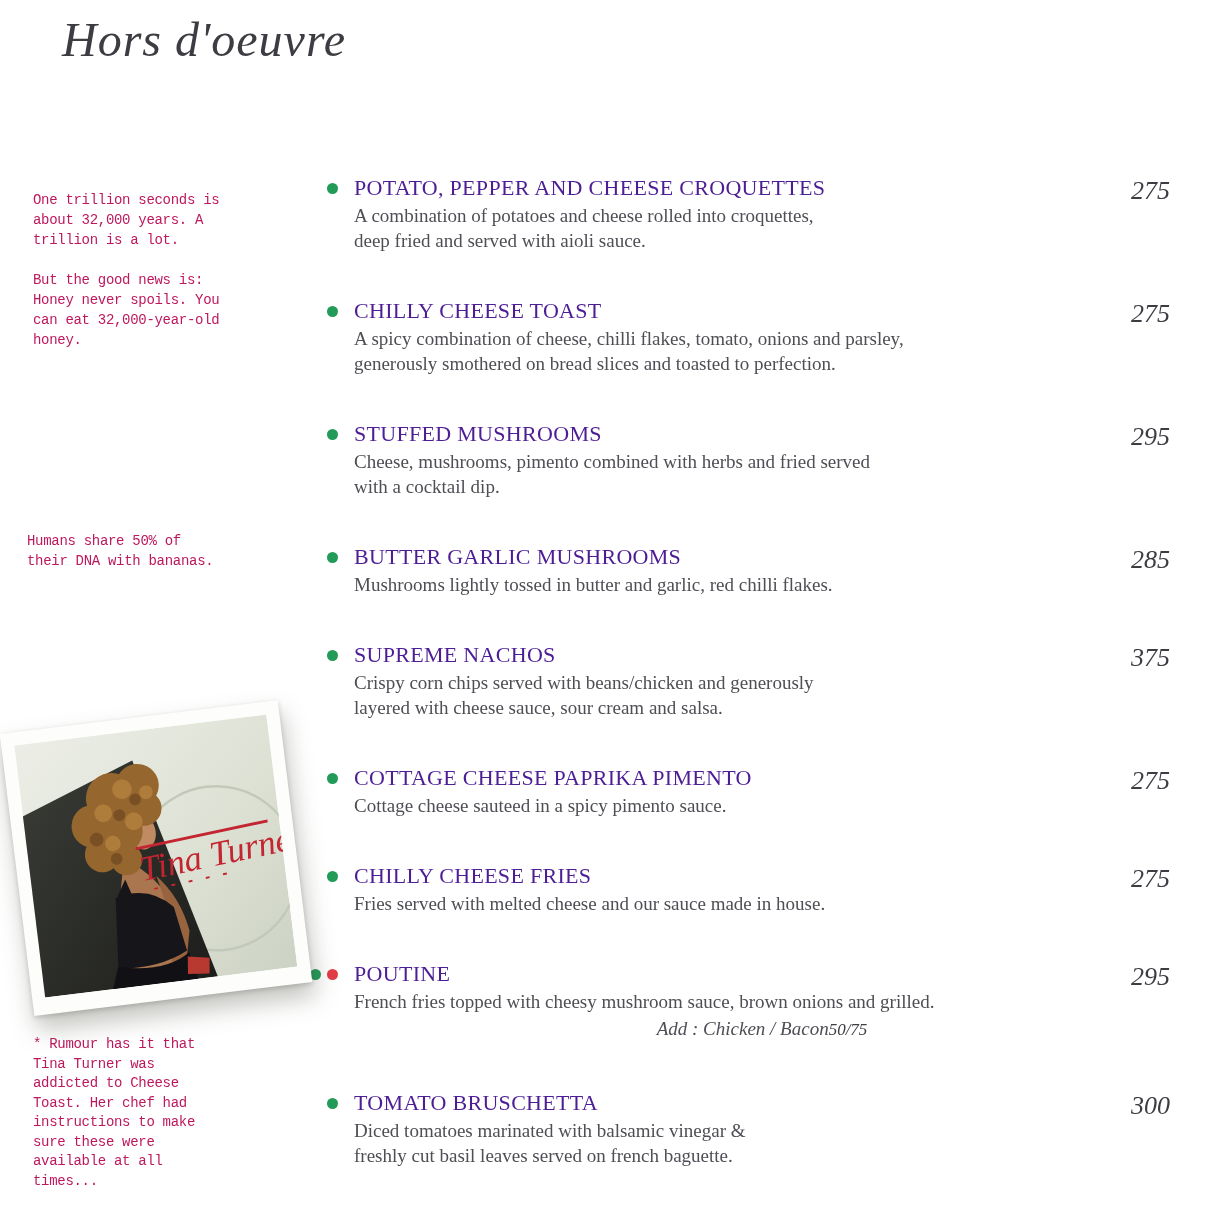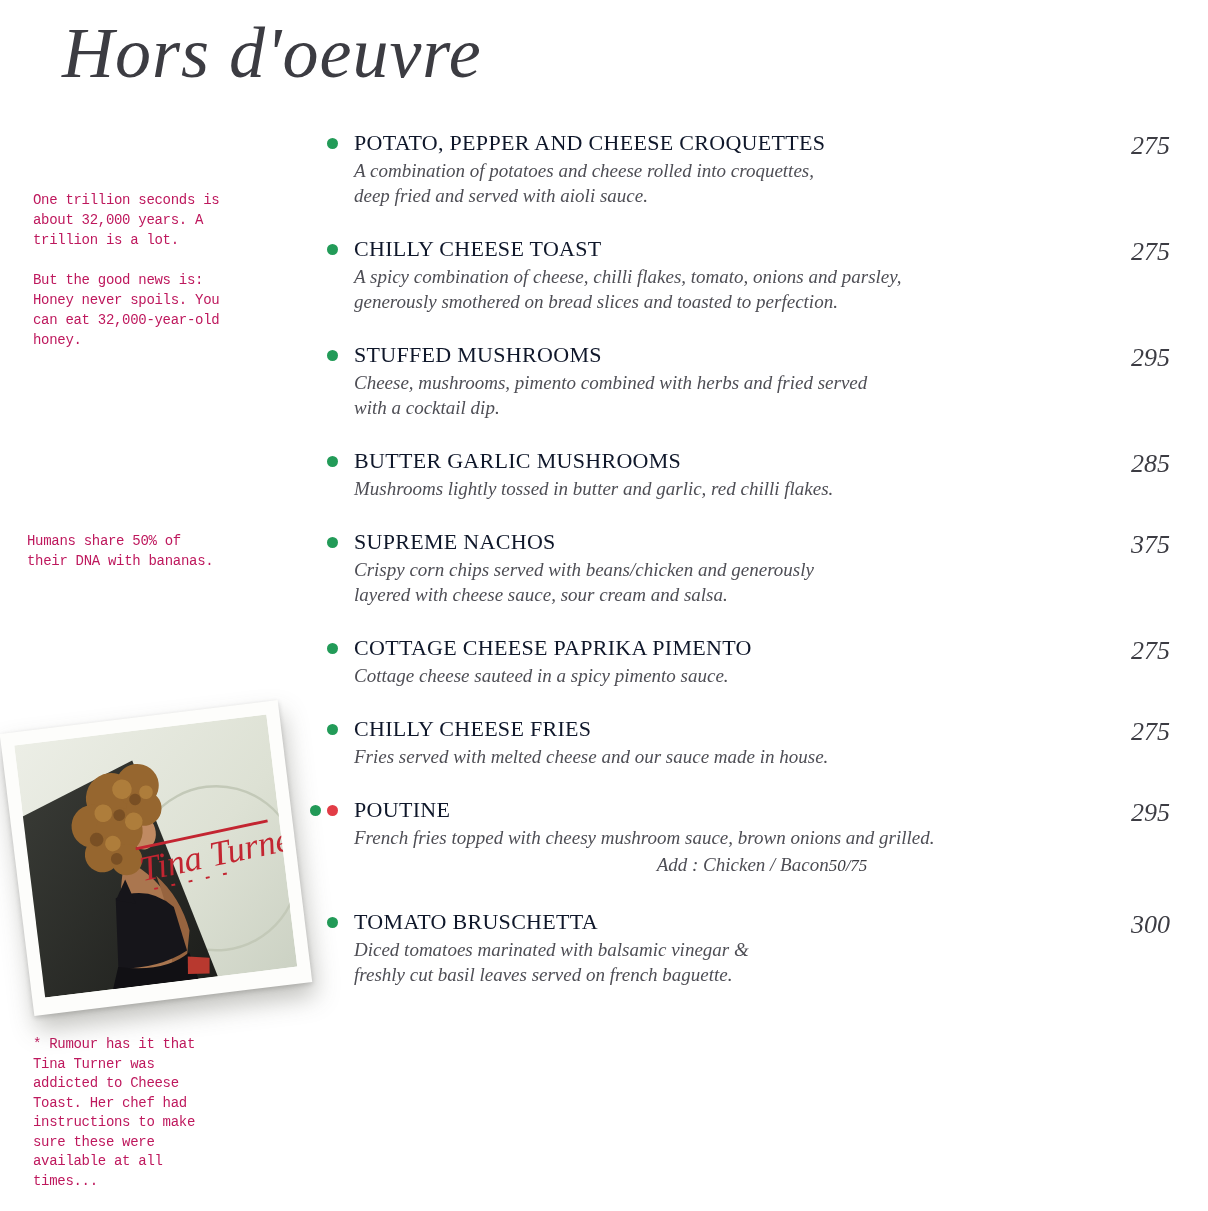--- a/index.html
+++ b/index.html
@@ -8,21 +8,21 @@
     width:1208px;
     height:1211px;
     background:#ffffff;
     overflow:hidden;
     font-family:"Liberation Serif", serif;
   }
   .page-title{
     position:absolute;
     left:62px;
     top:12px;
-    font-size:72px;
+    font-size:48px;
     font-style:italic;
     color:#3c3c42;
     letter-spacing:1px;
     white-space:nowrap;
   }
   .note{
     position:absolute;
     font-family:"Liberation Mono", monospace;
     font-size:14px;
     line-height:20px;
@@ -54,27 +54,27 @@
   }
   .dot{
     width:11px;
     height:11px;
     border-radius:50%;
     display:inline-block;
   }
   .item-name{
     font-size:22px;
     line-height:26px;
-    color:#0f172a;
+    color:#4c1d95;
     letter-spacing:0.3px;
+    margin-top:45px;
   }
   .item-desc{
     font-size:19px;
     line-height:25px;
-    font-style:italic;
     color:#4e4e55;
     white-space:pre-line;
     max-width:670px;
     margin-top:2px;
   }
   .item-price{
     position:absolute;
     top:1px;
     right:0;
     font-size:26px;

